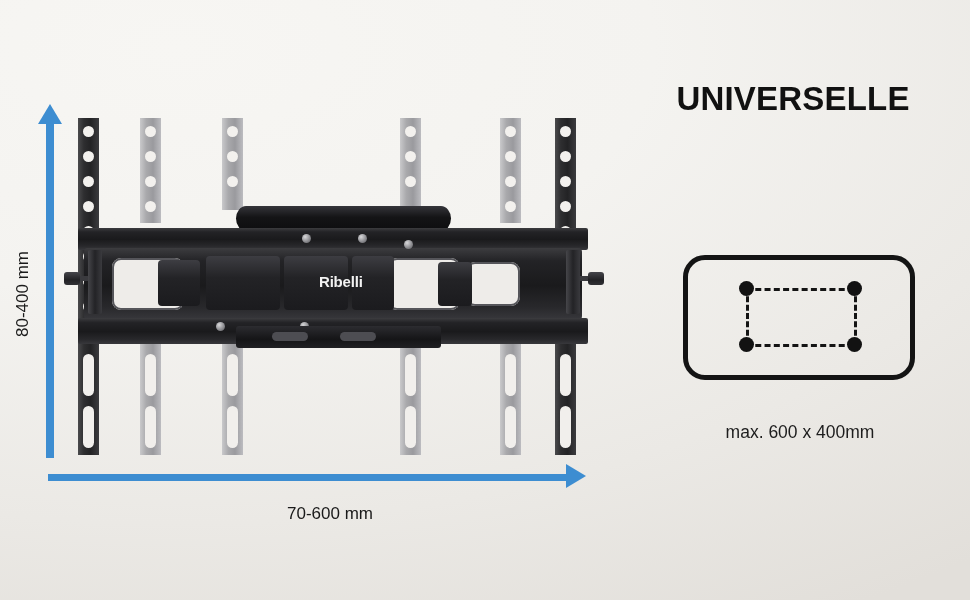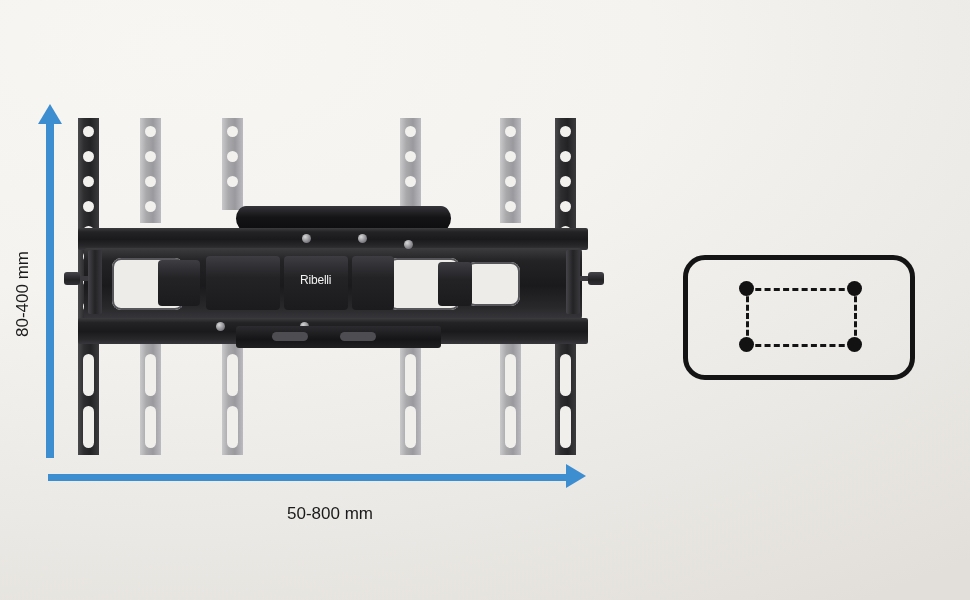--- a/index.html
+++ b/index.html
@@ -232,24 +232,24 @@
     background: linear-gradient(to bottom, #45454a 0%, #222225 60%, #313135 100%);
     border-radius: 3px;
   }
   .knob-stem {
     position: absolute;
     width: 8px; height: 5px;
     background: #3a3a3e;
   }
   .logo-badge {
     position: absolute;
-    left: 300px; top: 273px;
+    left: 319px; top: 273px;
     color: #f2f2f2;
-    font-size: 12px;
-    font-weight: normal;
+    font-size: 15px;
+    font-weight: bold;
     letter-spacing: -0.2px;
     font-family: "Liberation Sans", sans-serif;
   }
   .edge-post {
     position: absolute;
     width: 14px;
     background: linear-gradient(to right, #46464a 0%, #232326 50%, #3a3a3e 100%);
     border-radius: 2px;
   }
 </style>
@@ -257,21 +257,21 @@
 <body>
 
 <div id="stage">
 
   <div class="arrow-v-head"></div>
   <div class="arrow-v"></div>
   <div class="label-v">80-400 mm</div>
 
   <div class="arrow-h"></div>
   <div class="arrow-h-head"></div>
-  <div class="label-h">50-800 mm</div>
+  <div class="label-h">70-600 mm</div>
 
   <div>
 
     <div class="rail dark" style="left:78px; top:118px; height:230px;">
       <div class="hole-round" style="top:8px;"></div>
       <div class="hole-round" style="top:33px;"></div>
       <div class="hole-round" style="top:58px;"></div>
       <div class="hole-round" style="top:83px;"></div>
       <div class="hole-round" style="top:108px;"></div>
       <div class="hole-round" style="top:133px;"></div>
@@ -377,30 +377,32 @@
     <div class="edge-post" style="left:566px; top:250px; height:64px;"></div>
     <div class="knob" style="left:64px; top:272px;"></div>
     <div class="knob-stem" style="left:80px; top:276px;"></div>
     <div class="knob" style="left:588px; top:272px;"></div>
     <div class="knob-stem" style="left:580px; top:276px;"></div>
 
     <div class="logo-badge">Ribelli</div>
   </div>
 
   <div class="headline">
+    <span class="headline-line">UNIVERSELLE</span>
   </div>
 
   <div class="vesa-box"></div>
   <div class="vesa-inner">
     <div class="dash-h" style="top:0;"></div>
     <div class="dash-h" style="top:56px;"></div>
     <div class="dash-v" style="left:0;"></div>
     <div class="dash-v" style="left:108px;"></div>
     <div class="vdot" style="left:-7px; top:-7px;"></div>
     <div class="vdot" style="left:101px; top:-7px;"></div>
     <div class="vdot" style="left:-7px; top:49px;"></div>
     <div class="vdot" style="left:101px; top:49px;"></div>
   </div>
 
   <div class="vesa-caption">
+    <span>max. 600 x 400mm</span>
   </div>
 
 </div>
 
 </body></html>

